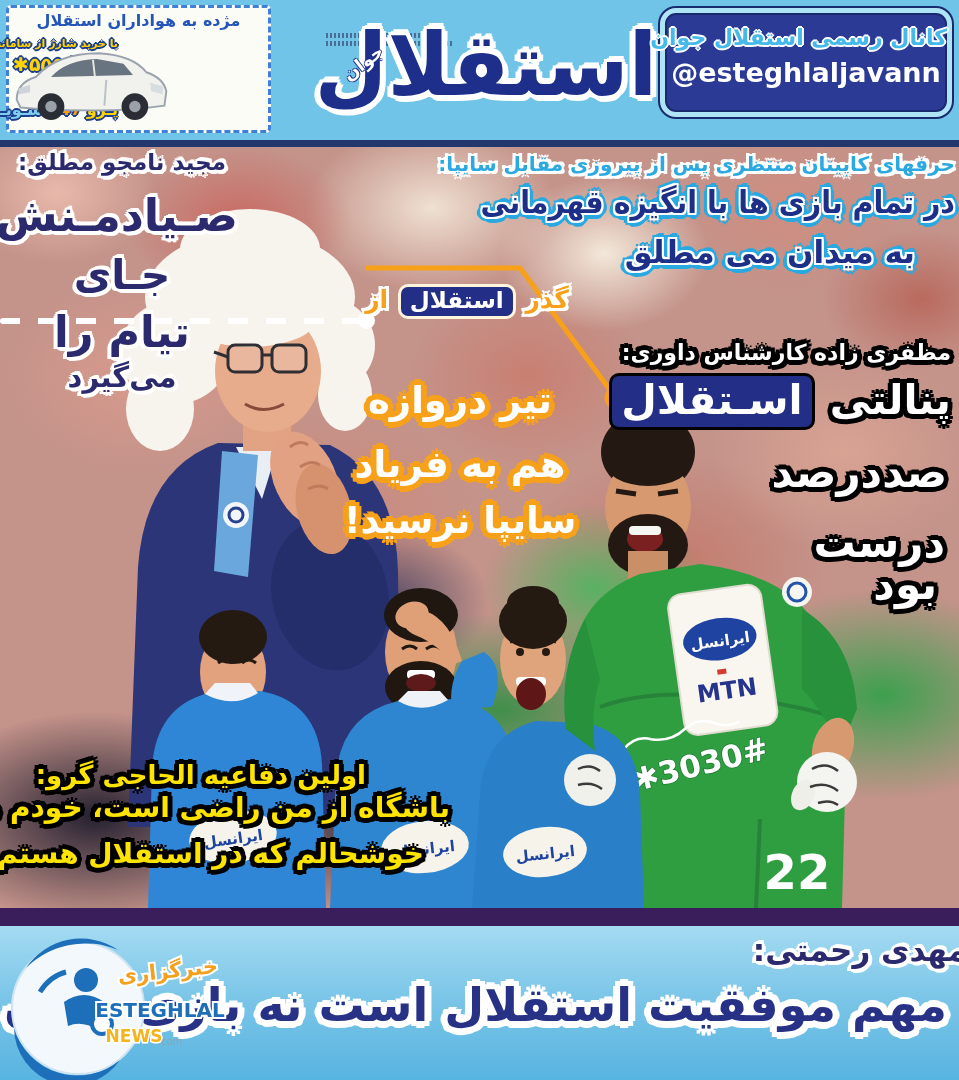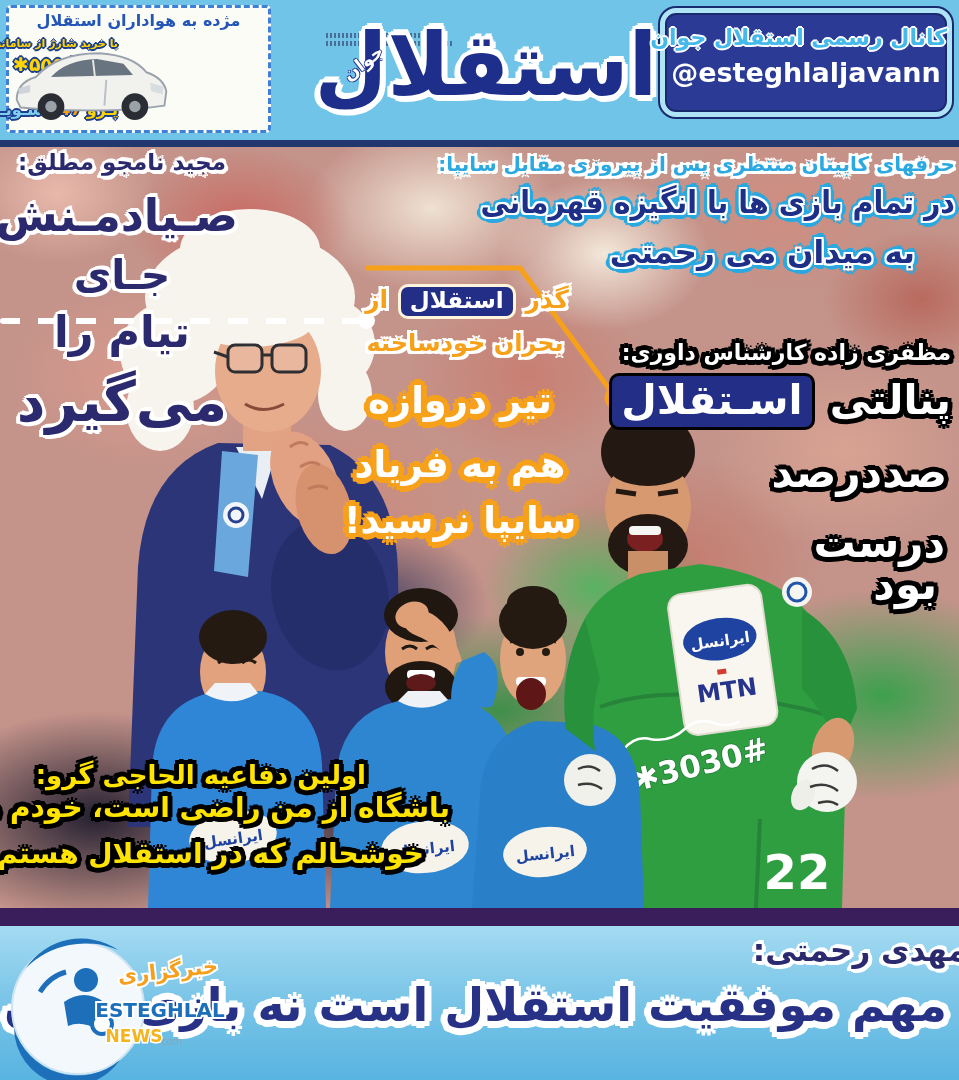--- a/index.html
+++ b/index.html
@@ -120,21 +120,21 @@
       border-radius:7px;text-shadow:none;margin:0 4px;}
   .boxed-blk-edge{box-shadow:0 0 0 3px #000;}
   .boxed-wht-edge{box-shadow:0 0 0 3px #fff5dd;}
 
   
   .namjoo{left:6px;top:2px;width:232px;text-align:center;}
   .namjoo .kick{font-size:23px;font-weight:bold;}
   .namjoo .l0{position:absolute;top:40px;width:100%;font-size:45px;font-weight:bold;}
   .namjoo .l1{position:absolute;top:102px;width:100%;font-size:41px;font-weight:bold;}
   .namjoo .l2{position:absolute;top:158px;width:100%;font-size:43px;font-weight:bold;}
-  .namjoo .l3{position:absolute;top:220px;width:100%;font-size:56px;font-weight:bold;}
+  .namjoo .l3{position:absolute;top:211px;width:100%;font-size:29px;font-weight:bold;}
 
   .captain{right:4px;top:5px;width:478px;text-align:center;}
   .captain .kick{font-size:20px;font-weight:bold;}
   .captain .l1{margin-top:8px;font-size:31px;font-weight:bold;transform:scaleX(.92);transform-origin:center right;}
   .captain .l2{margin-top:14px;font-size:31px;font-weight:bold;text-align:right;padding-right:40px;}
 
   .dash-line{position:absolute;z-index:4;top:171px;left:0;width:366px;height:6px;border-radius:3px;
       background:repeating-linear-gradient(90deg,#fff 0 20px,transparent 20px 38px);}
   .dash-dot{position:absolute;z-index:4;top:165px;left:358px;width:17px;height:17px;border-radius:50%;background:#fff;}
 
@@ -343,40 +343,39 @@
       <div class="kick o-navy-w nowrap">مجید نامجو مطلق:</div>
       <div class="l0 o-navy-w nowrap">صـیادمـنش</div>
       <div class="l1 o-navy-w nowrap">جـای</div>
       <div class="l2 o-navy-w nowrap">تیام را</div>
       <div class="l3 o-navy-w nowrap">می‌گیرد</div>
     </div>
 
     <div class="overlay captain">
       <div class="kick o-cyan-w nowrap">حرفهای کاپیتان منتظری پس از پیروزی مقابل سایپا:</div>
       <div class="l1 o-navy-cyan nowrap">در تمام بازی ها با انگیزه قهرمانی</div>
-      <div class="l2 o-navy-cyan nowrap">به میدان می رحمتی</div>
+      <div class="l2 o-navy-cyan nowrap">به میدان می مطلق</div>
     </div>
 
     <div class="overlay referee">
       <div class="kick o-white-blk nowrap">مظفری زاده کارشناس داوری:</div>
       <div class="l1 o-white-blk">
         <span>پنالتی</span>
         <span class="boxed-navy boxed-blk-edge">اسـتقلال</span>
       </div>
       <div class="l2 o-white-blk nowrap">صددرصد</div>
       <div class="l3 o-white-blk nowrap">درست</div>
       <div class="l4 o-white-blk nowrap">بود</div>
     </div>
 
     <div class="overlay crisis-k o-org-w nowrap">
       <span>گذر</span>
       <span class="boxed-navy boxed-wht-edge" style="font-size:23px;">استقلال</span>
       <span>از</span>
     </div>
-    <div class="overlay crisis-k2 o-org-w nowrap">بحران خودساخته</div>
     <div class="overlay crisis-b cb0 o-white-org nowrap">تیر دروازه</div>
     <div class="overlay crisis-b cb1 o-white-org nowrap">هم به فریاد</div>
     <div class="overlay crisis-b cb2 o-white-org nowrap">سایپا نرسید!</div>
 
     <div class="overlay cheroo-k o-yel-blk nowrap">اولین دفاعیه الحاجی گرو:</div>
     <div class="overlay cheroo-1 o-yel-blk">باشگاه از من راضی است، خودم هم</div>
     <div class="overlay cheroo-2 o-yel-blk">خوشحالم که در استقلال هستم!</div>
   </div>
 
   <div class="purple-band"></div>

